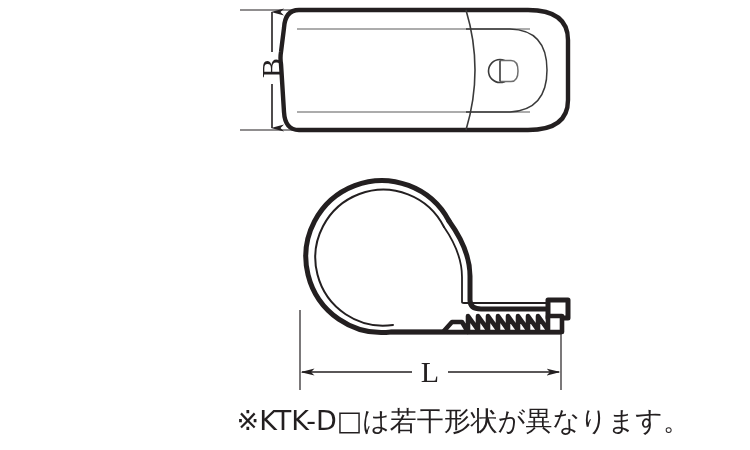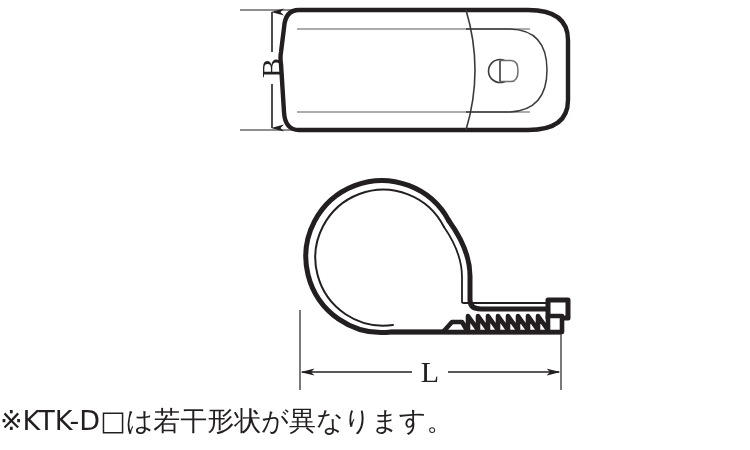--- a/index.html
+++ b/index.html
@@ -22,21 +22,21 @@
     left: 0;
     top: 0;
     width: 750px;
     height: 450px;
   }
   .caption {
     position: absolute;
     left: 0;
     top: 404px;
     width: 690px;
-    text-align: left;
+    text-align: right;
     font-size: 27px;
     line-height: 34px;
     color: #231f20;
     font-family: "DejaVu Sans", sans-serif;
     letter-spacing: 0px;
     white-space: nowrap;
   }
   .dim-label {
     position: absolute;
     color: #231f20;

